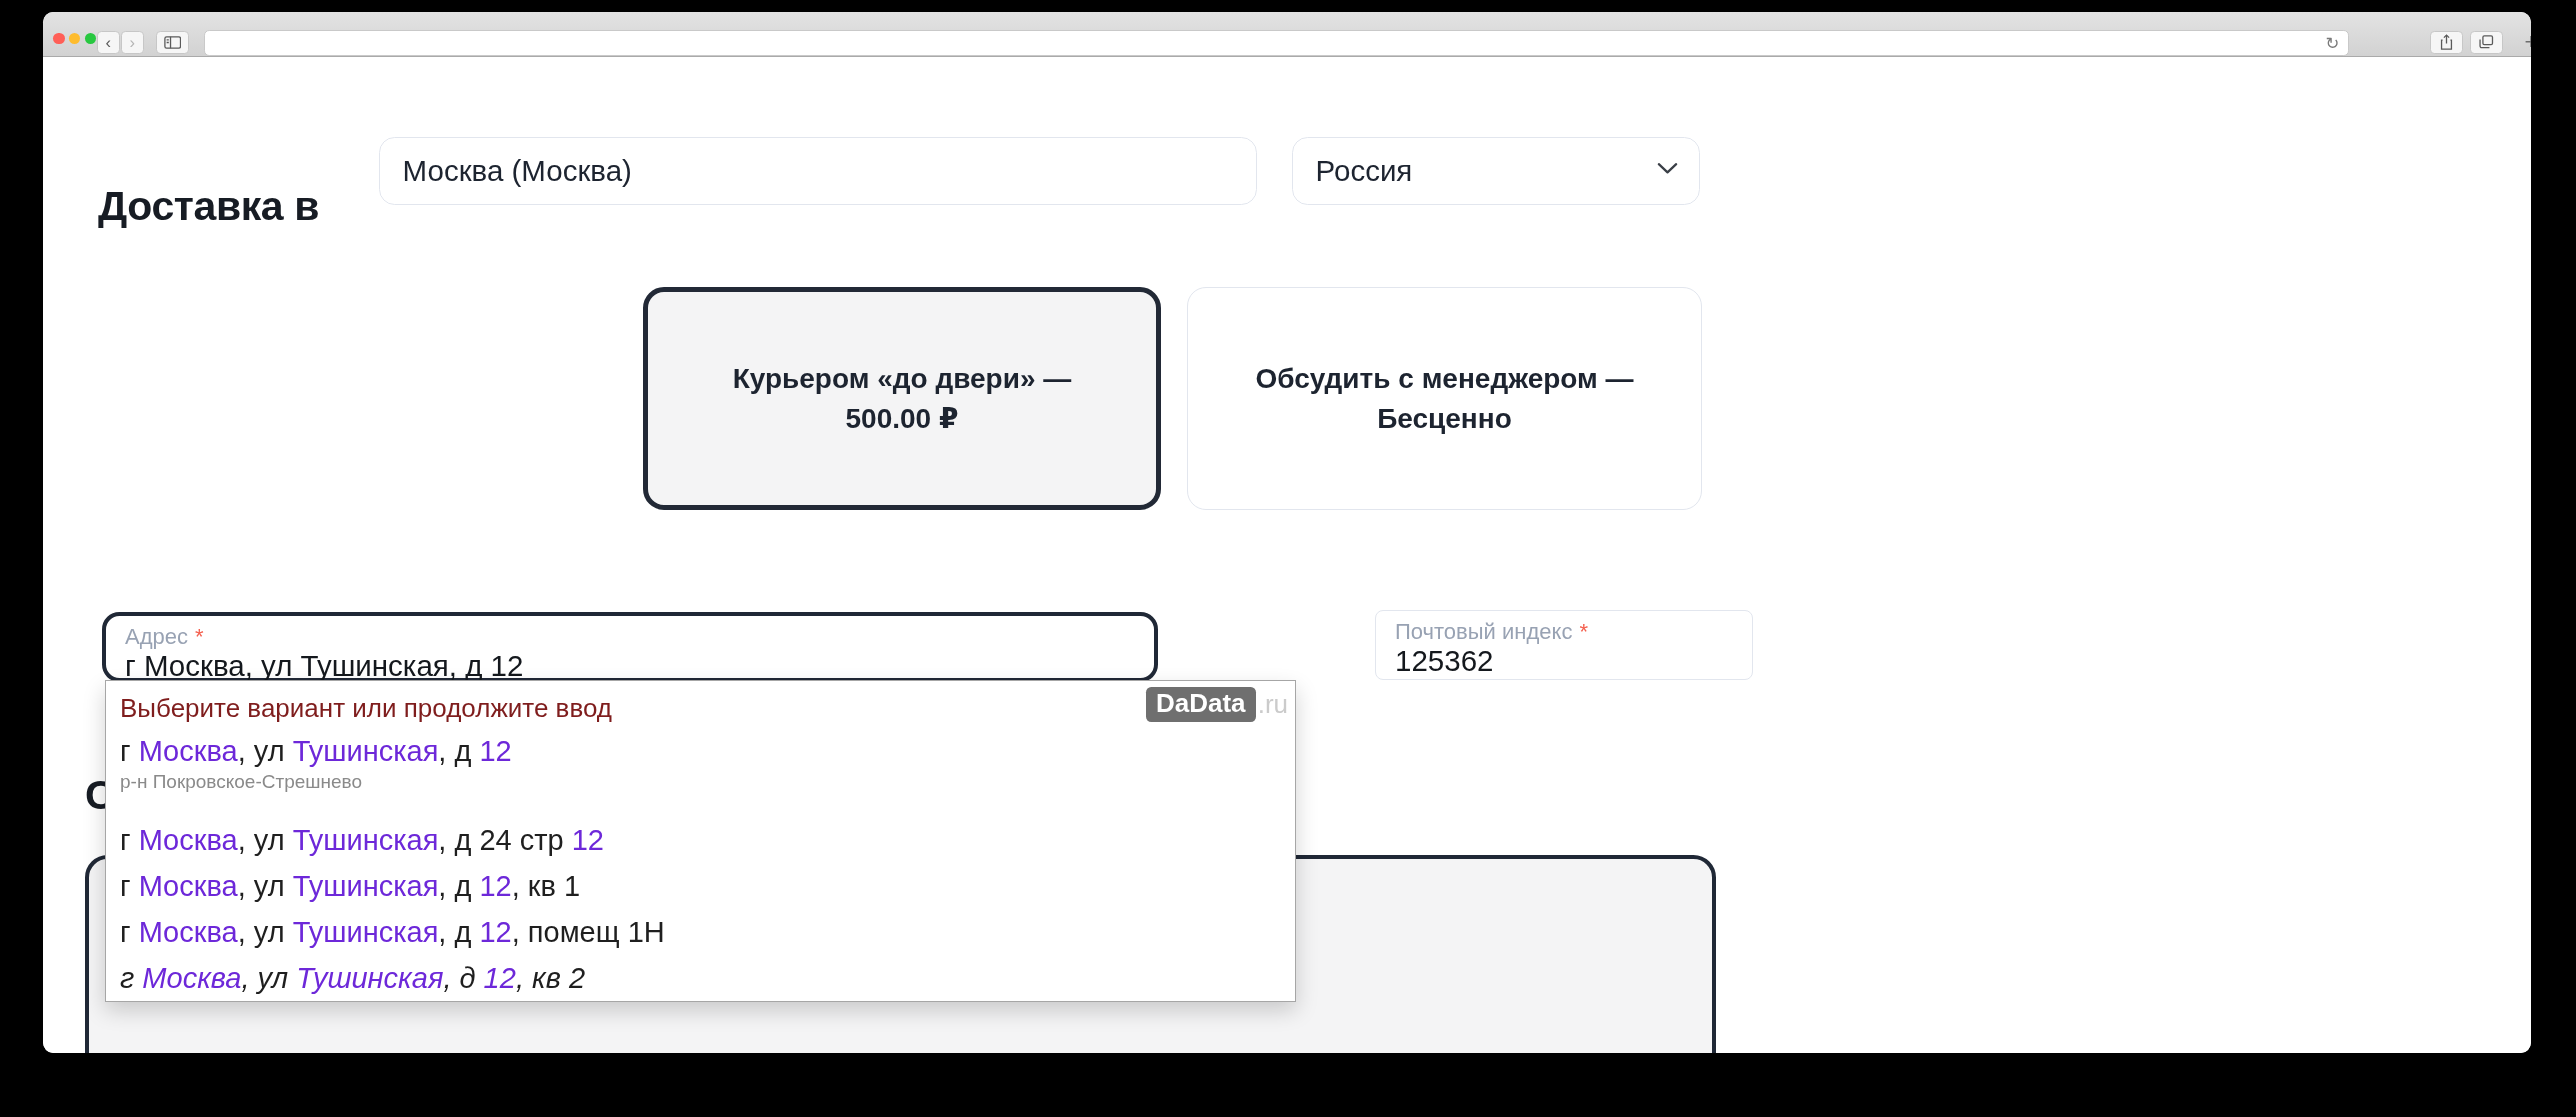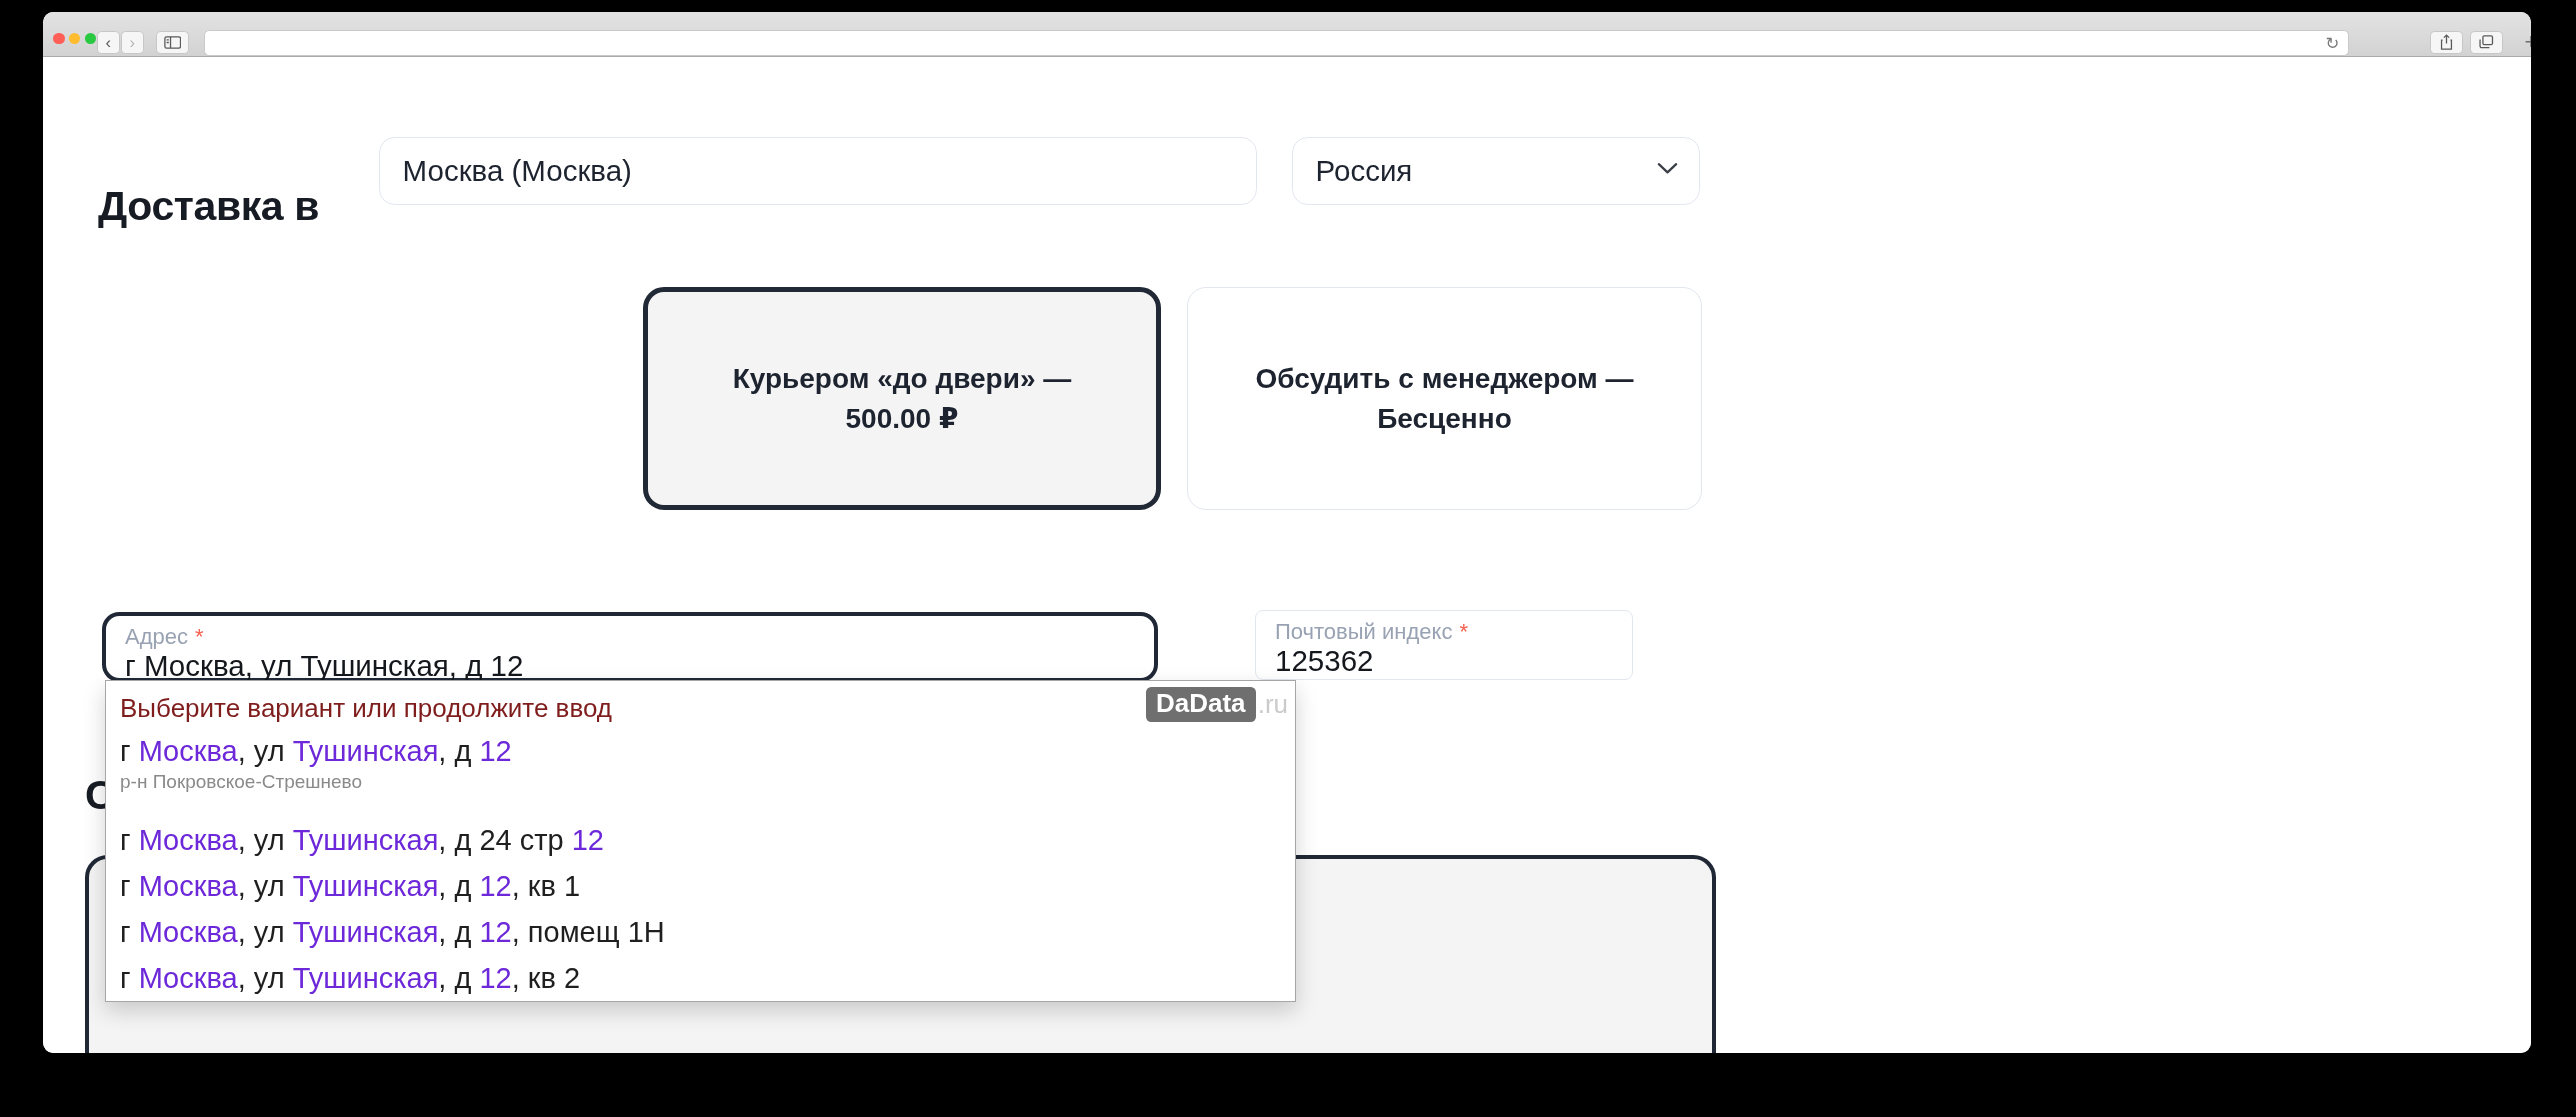--- a/index.html
+++ b/index.html
@@ -79,21 +79,21 @@
   }
   .lfield .lbl .req{color:#f4604f;margin-left:7px;font-size:22px;}
   .lfield .val{
     position:absolute;left:19px;top:33px;font-size:29.5px;color:#14181d;white-space:nowrap;
   }
   #address-field{
     left:59px;top:553px;width:1056px;height:70px;
     border:4.3px solid #202836;border-radius:17.4px;
   }
   #postal-field{
-    left:1212px;top:551px;width:378px;height:70px;
+    left:1332px;top:551px;width:378px;height:70px;
     border:1.7px solid #e2e6ee;border-radius:8px;
   }
   
   .hidden-heading{
     position:absolute;left:42px;top:713px;font-size:41px;font-weight:700;color:#171c24;z-index:1;
   }
   .big-box{
     position:absolute;left:42px;top:796px;width:1631px;height:227px;
     background:#f4f4f5;border:4.3px solid #202836;border-radius:22.6px;z-index:1;
   }
@@ -111,21 +111,21 @@
   }
   .dd-brand .bsuf{color:#cbcbcb;font-size:26px;margin-left:1.7px;}
   .sug{position:absolute;left:14px;font-size:29px;color:#1f1f1f;white-space:nowrap;cursor:pointer;}
   .sug .hl{color:#6d28d9;}
   .sug-sec{position:absolute;left:14px;font-size:19px;color:#8a8a8a;white-space:nowrap;}
   #sug-0{top:54px;}
   #sug-0-sec{top:90px;}
   #sug-1{top:143px;}
   #sug-2{top:189px;}
   #sug-3{top:235px;}
-  #sug-4{top:281px;}
+  #sug-4{top:281px;font-style:italic;}
 </style>
 </head>
 <body>
 
 <div id="stage">
   <div class="window">
 
     <div class="toolbar">
       <div class="tl r"></div>
       <div class="tl y"></div>

